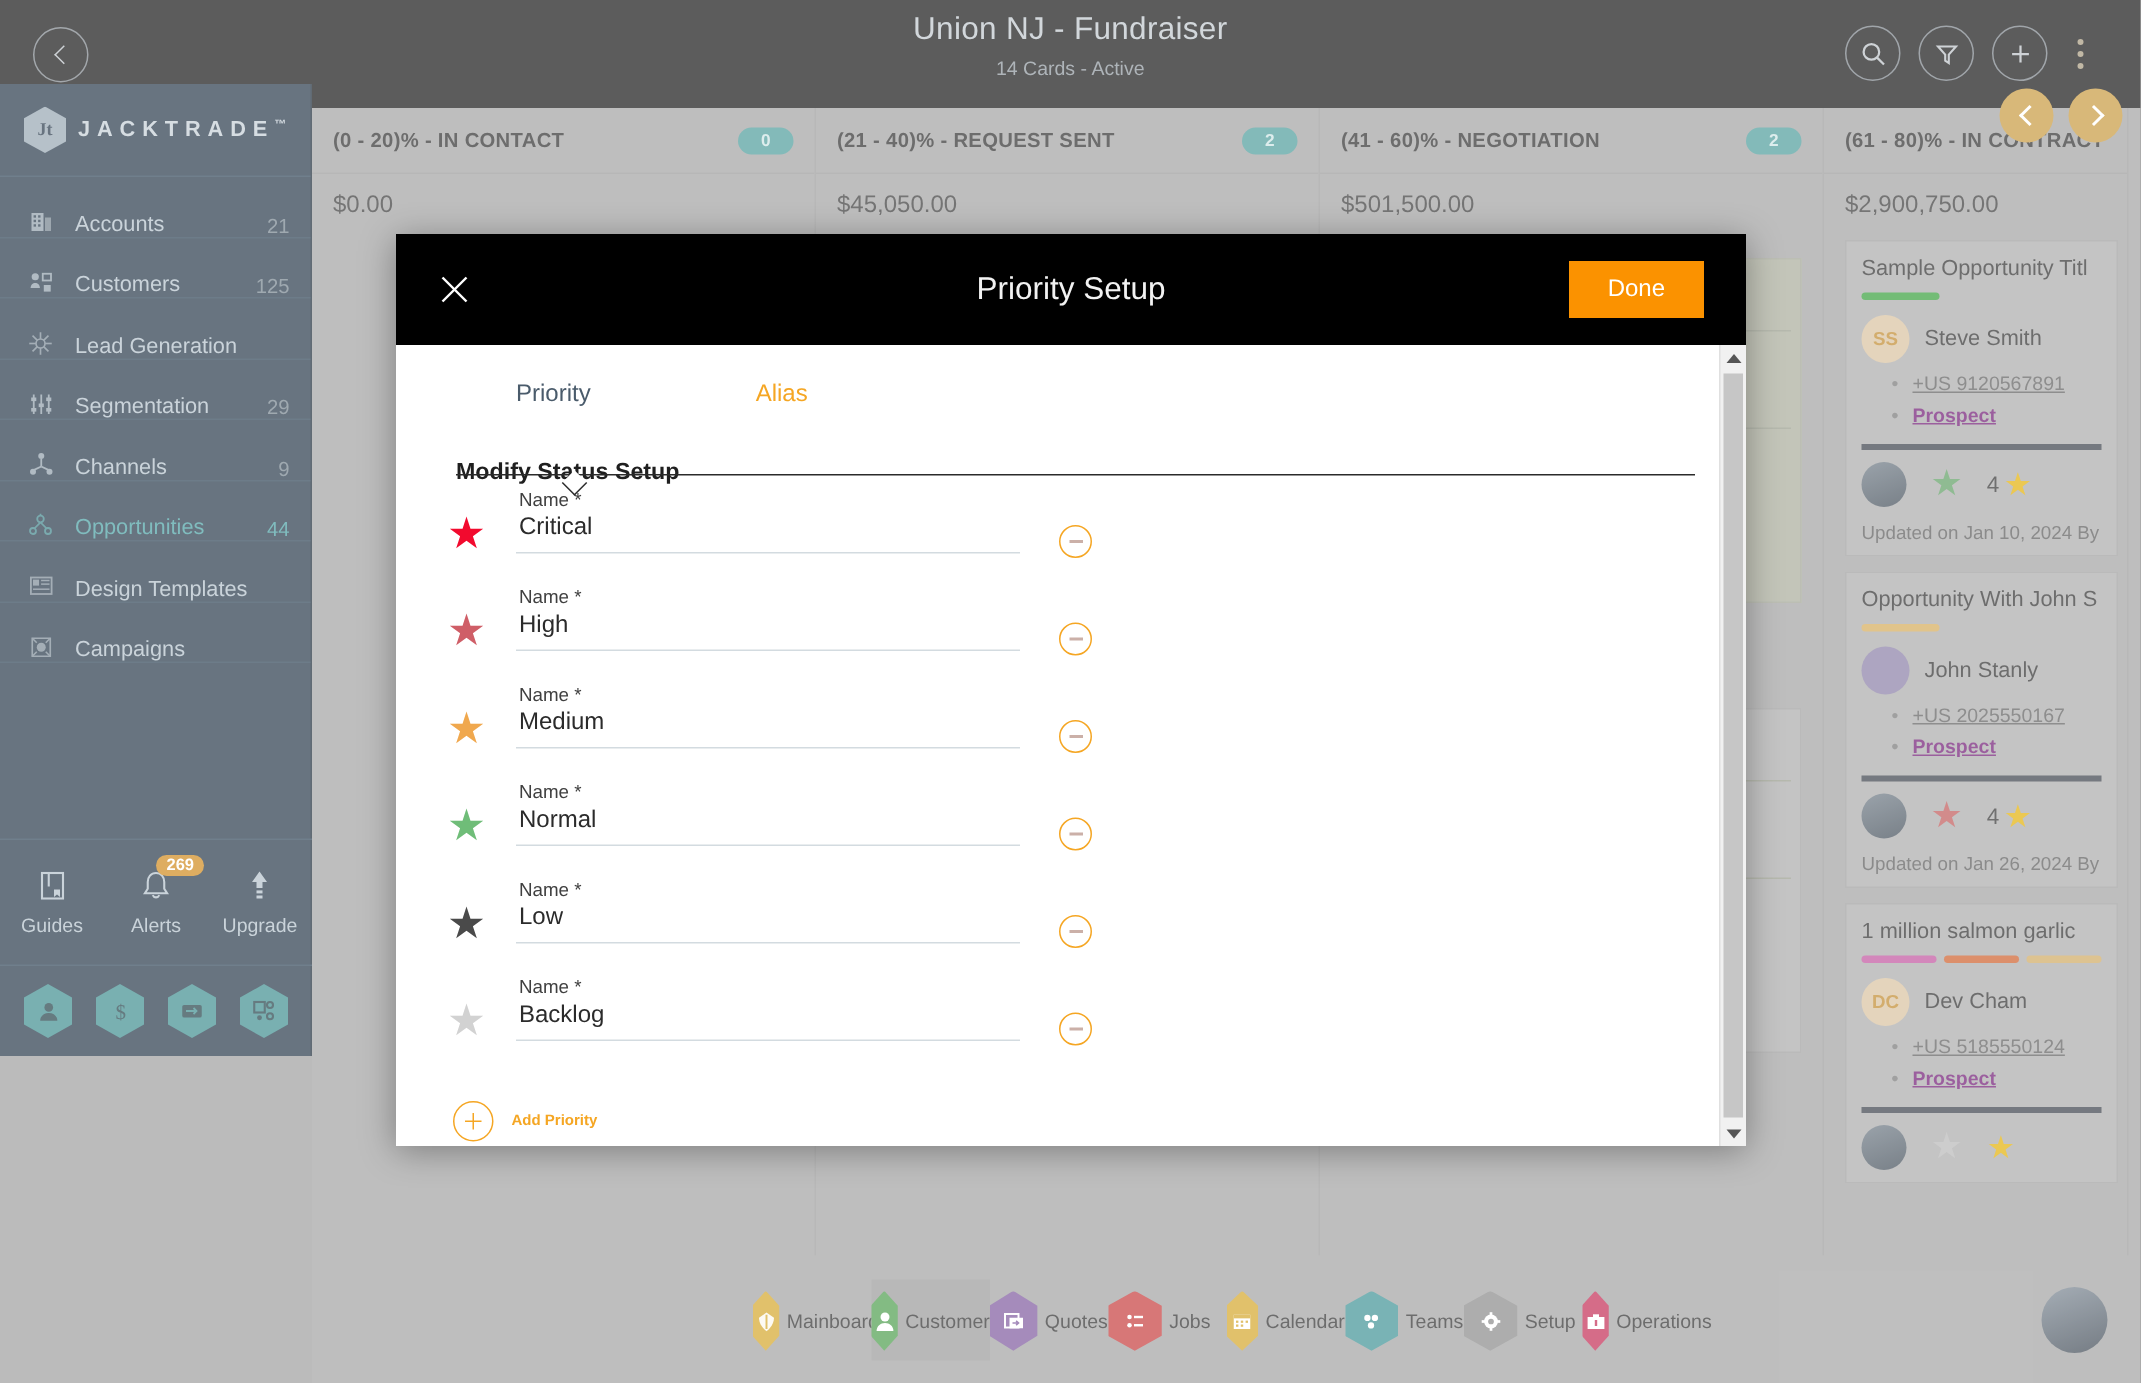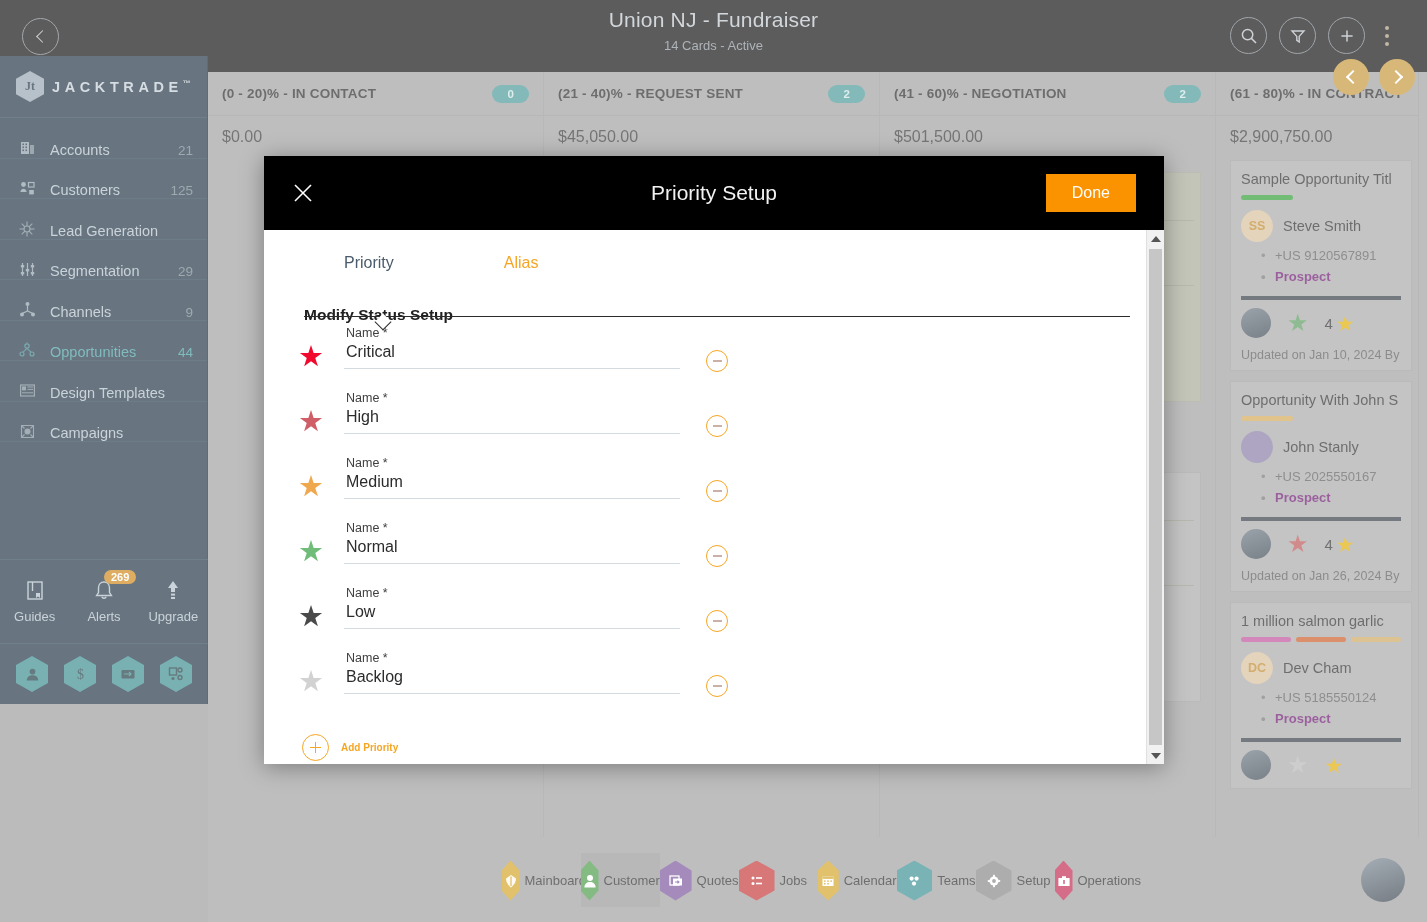--- a/index.html
+++ b/index.html
@@ -110,21 +110,21 @@
   .bars { display: flex; gap: 5px; padding: 0 10px 10px; }
   .bar { height: 5px; border-radius: 3px; flex: 1; }
   .who { display: flex; align-items: center; padding: 0 10px; gap: 10px; }
   .av {
     width: 32px; height: 32px; border-radius: 50%; flex: none;
     display: flex; align-items: center; justify-content: center;
     font-size: 12.5px; font-weight: 600;
   }
   .who-name { font-size: 14.5px; color: #2f2f2f; }
   .meta { padding: 6px 10px 2px 30px; }
-  .meta div { font-size: 13px; color: #5d5d5d; position: relative; padding-left: 14px; margin-bottom: 6px; }
+  .meta div { font-size: 13px; color: #5d5d5d; position: relative; padding-left: 14px; margin-bottom: 6px; text-decoration: underline; }
   .meta div::before { content: "•"; position: absolute; left: 0; color: #777; }
   .meta div.prospect { color: #701a75; font-weight: bold; }
   .divider-dark { height: 4px; background: #3a4049; margin: 4px 10px 0; }
   .card-foot { display: flex; align-items: center; gap: 16px; padding: 8px 10px; }
   .face { width: 30px; height: 30px; border-radius: 50%; flex: none;
           background: linear-gradient(160deg,#6f7b86,#3f4a55); }
   .star { font-size: 24px; line-height: 1; }
   .rate { display: flex; align-items: center; gap: 3px; font-size: 15px; color: #333; }
   .card-updated { font-size: 12.5px; color: #5a5a5a; padding: 2px 10px 8px; white-space: nowrap; }
 

